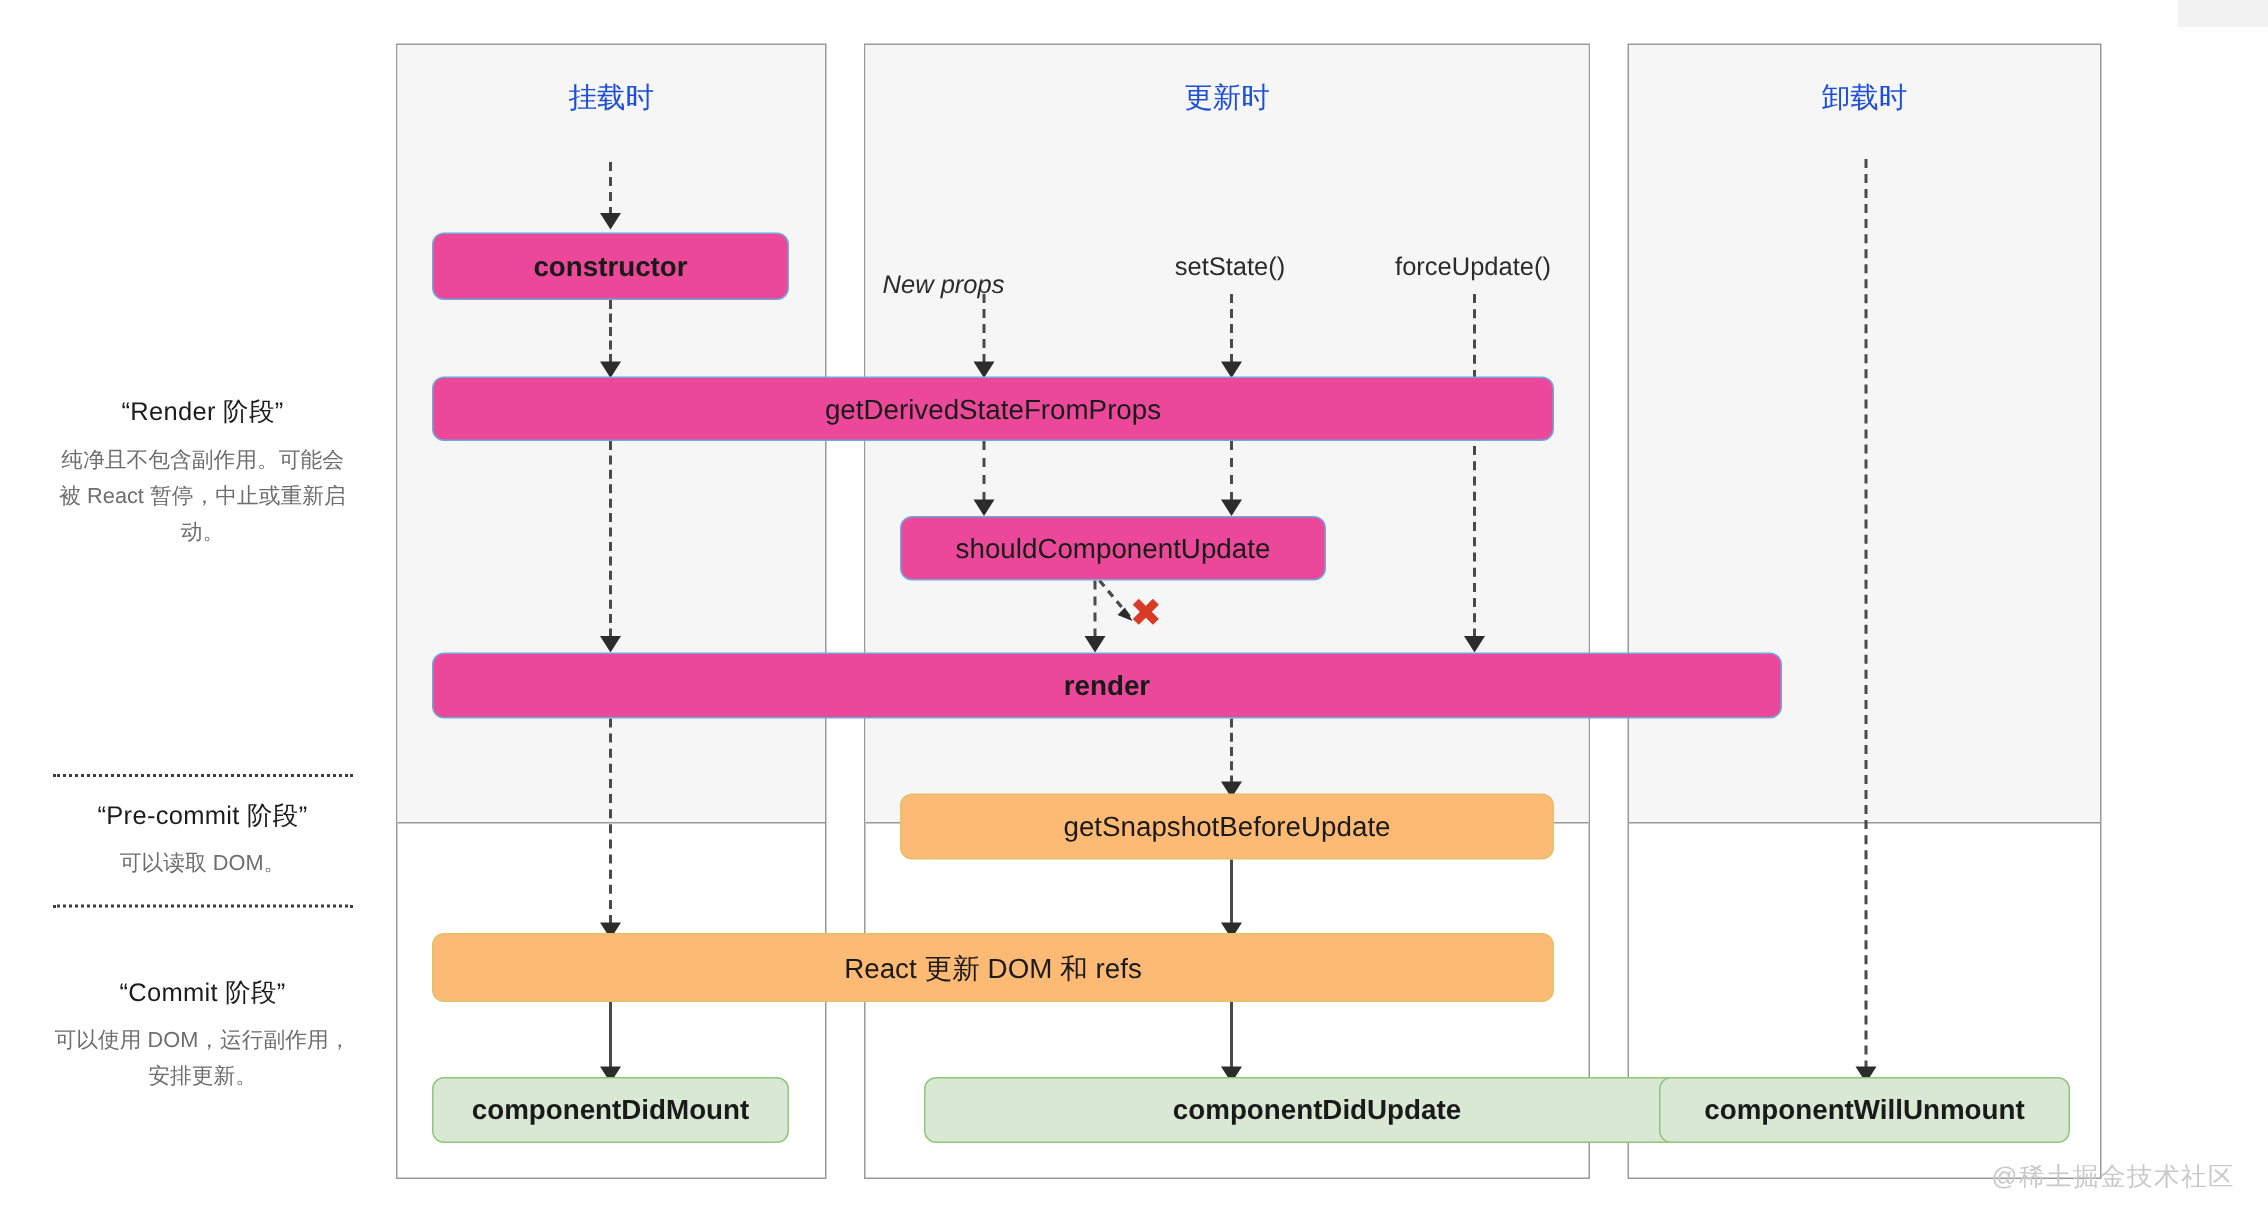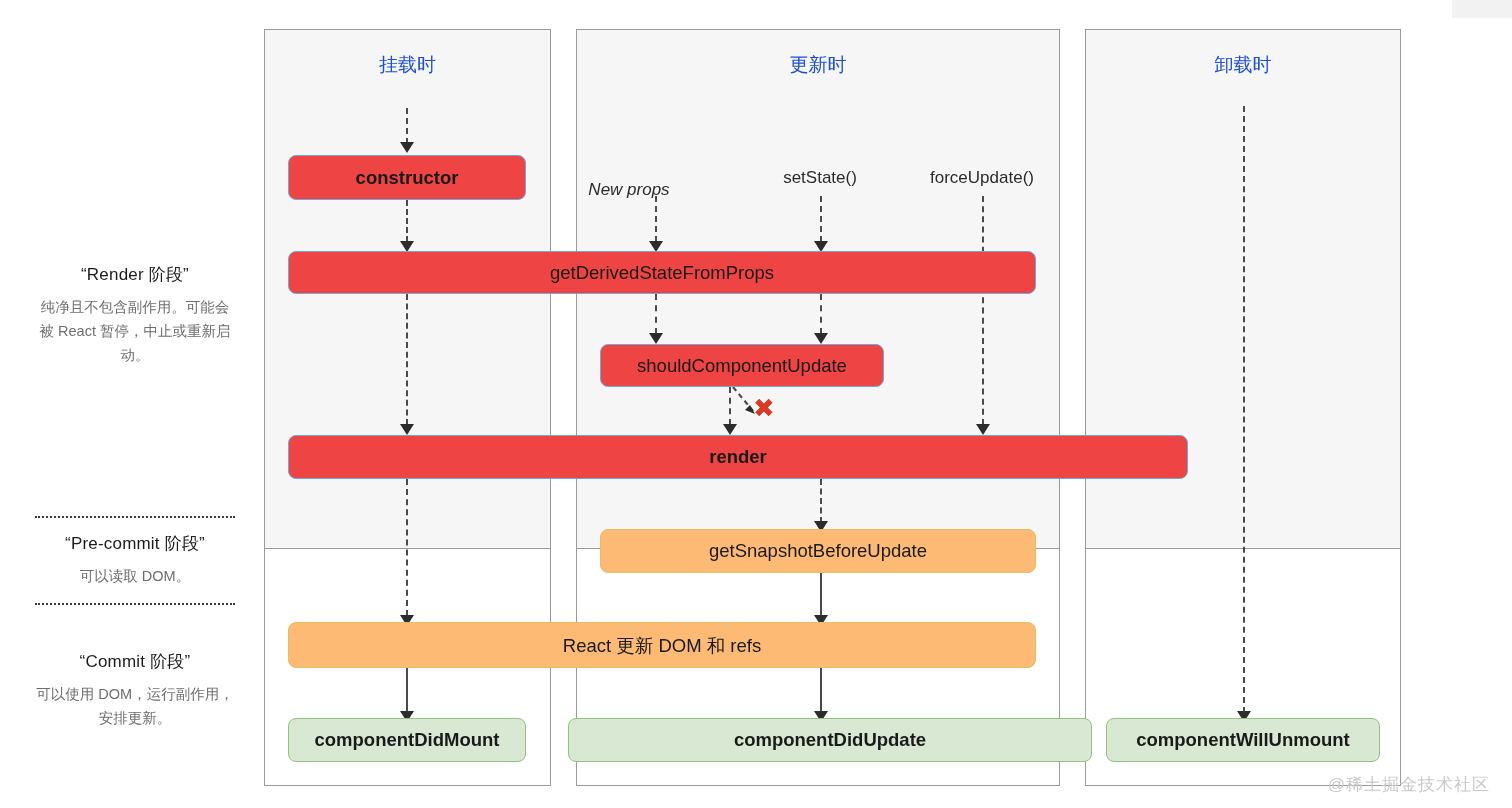--- a/index.html
+++ b/index.html
@@ -56,21 +56,21 @@
 
   
   .node{
     position:absolute;box-sizing:border-box;
     border-radius:8px;
     display:flex;align-items:center;justify-content:center;
     font-size:18.5px;color:#1a1a1a;
     z-index:6;
     text-align:center;
   }
-  .node.blue{background:#ef4444;border:1.6px solid #6fa8dc;}
+  .node.blue{background:#ec4899;border:1.6px solid #6fa8dc;}
   .node.yellow{background:#fdba74;border:1.6px solid #e0c068;}
   .node.green{background:#d8e8d3;border:1.6px solid #93c47d;}
   .node.bold{font-weight:700;}
   .node.ital{}
 
   
   .trigger{
     position:absolute;z-index:6;
     font-size:17px;color:#2b2b2b;text-align:center;
     white-space:nowrap;
@@ -213,19 +213,19 @@
   <div class="node blue" style="left:600px;top:344px;width:284px;height:43px;">shouldComponentUpdate</div>
 
   <div class="node blue bold" style="left:288px;top:435px;width:900px;height:44px;">render</div>
 
   <div class="node yellow" style="left:600px;top:529px;width:436px;height:44px;">getSnapshotBeforeUpdate</div>
 
   <div class="node yellow ital" style="left:288px;top:622px;width:748px;height:46px;">React 更新 DOM 和 refs</div>
 
   <div class="node green bold" style="left:288px;top:718px;width:238px;height:44px;">componentDidMount</div>
 
-  <div class="node green bold" style="left:568px;top:718px;width:524px;height:44px;">componentDidUpdate</div>
+  <div class="node green bold" style="left:616px;top:718px;width:524px;height:44px;">componentDidUpdate</div>
 
   <div class="node green bold" style="left:1106px;top:718px;width:274px;height:44px;">componentWillUnmount</div>
 
   <div id="watermark">@稀土掘金技术社区</div>
 
 </div>
 
 </body></html>

